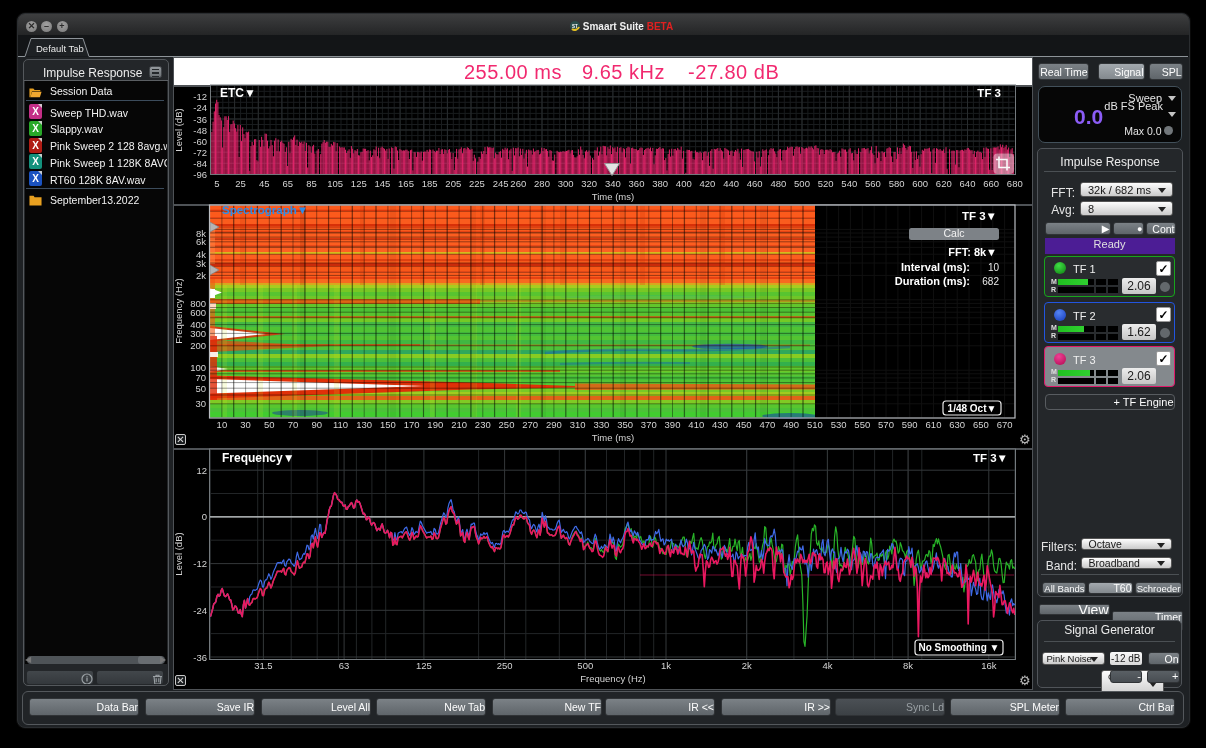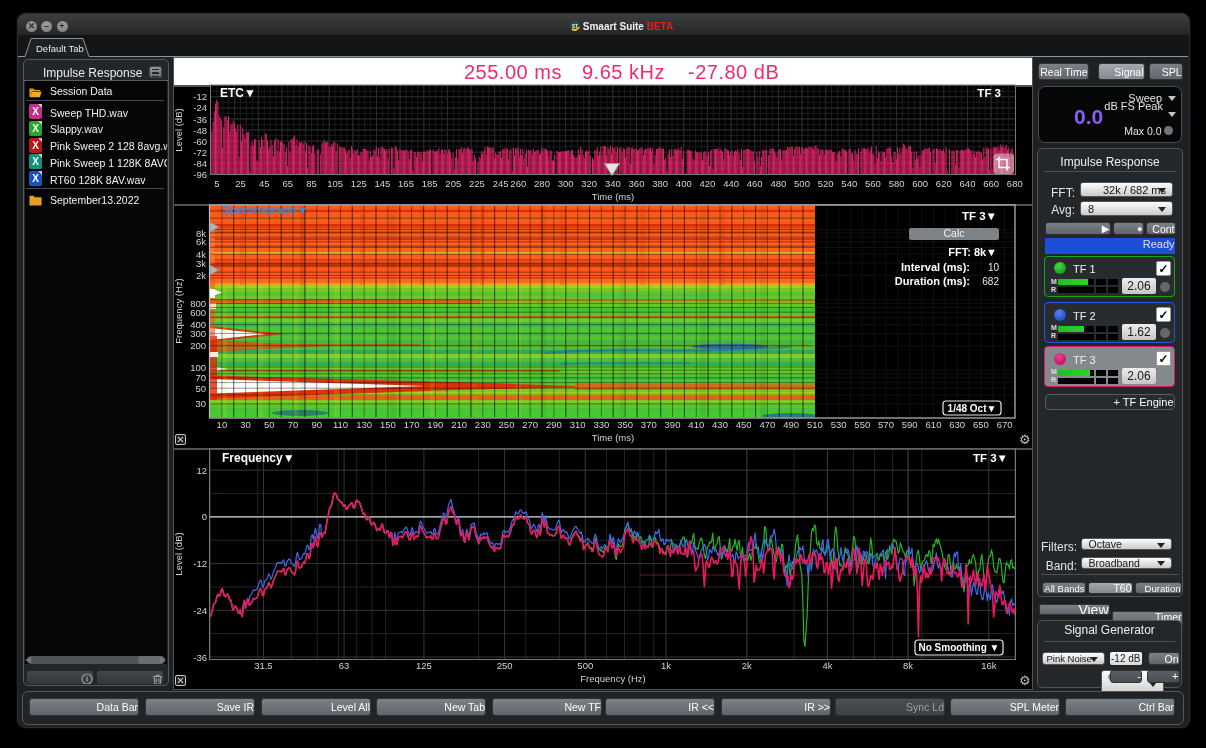--- a/index.html
+++ b/index.html
@@ -427,27 +427,27 @@
 <div style="position:absolute;left:1074px;top:105px;font-size:21px;font-weight:bold;color:#8b5cf6">0.0</div>
 <div class="lab" style="left:1090px;top:100px;width:73px;font-size:11px">dB FS Peak</div>
 <div class="lab" style="left:1090px;top:124.5px;width:71.5px;font-size:10.5px">Max 0.0</div>
 <div style="position:absolute;left:1168px;top:96px;border:4px solid transparent;border-top:5px solid #c4c4c4"></div>
 <div style="position:absolute;left:1168px;top:112px;border:4px solid transparent;border-top:5px solid #c4c4c4"></div>
 <div style="position:absolute;left:1164px;top:126px;width:9px;height:9px;border-radius:50%;background:#71767a"></div>
 <div class="panel" style="left:1037px;top:148px;width:146px;height:449px"></div>
 <div class="ptitle" style="left:1037px;top:155px;width:146px">Impulse Response</div>
 <div class="pline" style="left:1044px;top:171px;width:132px"></div>
 <div class="lab" style="left:1040px;top:185.5px;width:35px">FFT:</div>
-<div class="drop" style="left:1080px;top:182px;width:93px;height:15px;line-height:14px;padding-left:22px">32k / 682 ms</div>
+<div class="drop" style="left:1080px;top:182px;width:93px;height:15px;line-height:14px;padding-left:7px">32k / 682 ms</div>
 <div class="lab" style="left:1040px;top:203px;width:35px">Avg:</div>
 <div class="drop" style="left:1080px;top:200.5px;width:93px;height:15px;line-height:14px;padding-left:7px">8</div>
 <div class="btn" style="left:1044.5px;top:221.5px;width:66px;height:13px;font-size:10px;line-height:12px">▶</div>
 <div class="btn" style="left:1112.5px;top:221.5px;width:31px;height:13px;font-size:9px;line-height:12px">●</div>
 <div class="btn" style="left:1145.5px;top:221.5px;width:30px;height:13px;font-size:10.5px;line-height:12px">Cont</div>
-<div style="position:absolute;left:1044.5px;top:238px;width:130px;height:16px;background:#1d4ed8;color:#e0e0e0;font-size:11px;text-align:right;line-height:12px">Ready</div>
+<div style="position:absolute;left:1044.5px;top:238px;width:130px;height:16px;background:#4c1d95;color:#e0e0e0;font-size:11px;text-align:center;line-height:12px">Ready</div>
 <div class="tfbox" style="top:255.5px;border:1.5px solid #18a51c">
  <div class="tfball" style="background:radial-gradient(circle at 40% 30%,#40e045,#0d7d10)"></div>
  <div class="tfname">TF 1</div>
     <div class="cbx">✓</div>
  <div class="mlab" style="top:21px">M</div>
     <div class="mbar" style="top:22.5px">
       <div style="position:absolute;left:0;top:0;width:30px;height:6px;background:linear-gradient(90deg,#20c020,#30d030)"></div>
       <div class="gseg" style="left:36px"></div>
       <div class="gseg" style="left:48px"></div>
     </div>
@@ -495,21 +495,21 @@
  <div class="mval">2.06</div>
 </div>
 <div class="btn" style="left:1044.5px;top:393.5px;width:130px;height:16px;background:#282b2e;border:1px solid #585c60;border-radius:4px;font-size:11px;line-height:15px">+ TF Engine</div>
 <div class="lab" style="left:1040px;top:540px;width:37px">Filters:</div>
 <div class="drop" style="left:1080.5px;top:538px;width:91px;height:12px;line-height:11px;padding-left:7px;font-size:10.5px">Octave</div>
 <div class="lab" style="left:1040px;top:558.5px;width:37px">Band:</div>
 <div class="drop" style="left:1080.5px;top:556.5px;width:91px;height:12px;line-height:11px;padding-left:7px;font-size:10.5px">Broadband</div>
 <div class="pline" style="left:1041px;top:574px;width:138px"></div>
 <div class="btn" style="left:1041.5px;top:581.5px;width:44px;height:12px;font-size:9.5px;line-height:11px">All Bands</div>
 <div class="btn sel" style="left:1087.5px;top:581.5px;width:45px;height:12px;font-size:10.5px;line-height:11px">T60</div>
-<div class="btn" style="left:1134.5px;top:581.5px;width:47px;height:12px;font-size:9.5px;line-height:11px">Duration</div>
+<div class="btn" style="left:1134.5px;top:581.5px;width:47px;height:12px;font-size:9.5px;line-height:11px">Schroeder</div>
 <div class="btn" style="left:1038.5px;top:604px;width:71px;height:11px;font-size:14px;line-height:10px;border-radius:2px">View</div>
 <div class="btn" style="left:1111.5px;top:611px;width:71px;height:20px;font-size:10.5px;line-height:10px;border-radius:2px">Timer</div>
 <div class="panel" style="left:1037px;top:619.5px;width:145px;height:68px"></div>
 <div class="ptitle" style="left:1037px;top:623px;width:145px">Signal Generator</div>
 <div class="pline" style="left:1044px;top:640.5px;width:131px"></div>
 <div class="drop" style="left:1041.5px;top:651.5px;width:63px;height:13px;line-height:12px;padding-left:4px;font-size:9.5px">Pink Noise</div>
 <div style="position:absolute;left:1109.5px;top:651.5px;width:32.5px;height:13px;background:linear-gradient(#fafafa,#d8d8d8);border-radius:2px;color:#1a1a1a;font-size:10px;text-align:center;line-height:13px">-12 dB</div>
 <div class="btn" style="left:1147.5px;top:651.5px;width:32px;height:13px;font-size:10.5px;line-height:12px">On</div>
 <div class="drop" style="left:1101px;top:669.5px;width:63px;height:27px;line-height:12px;padding-left:6px;font-size:9.5px">Output</div>
 <div class="btn" style="left:1109.5px;top:669.5px;width:32.5px;height:13px;font-size:11px;line-height:11px;background:linear-gradient(#5a6065,#484d52)">-</div>

